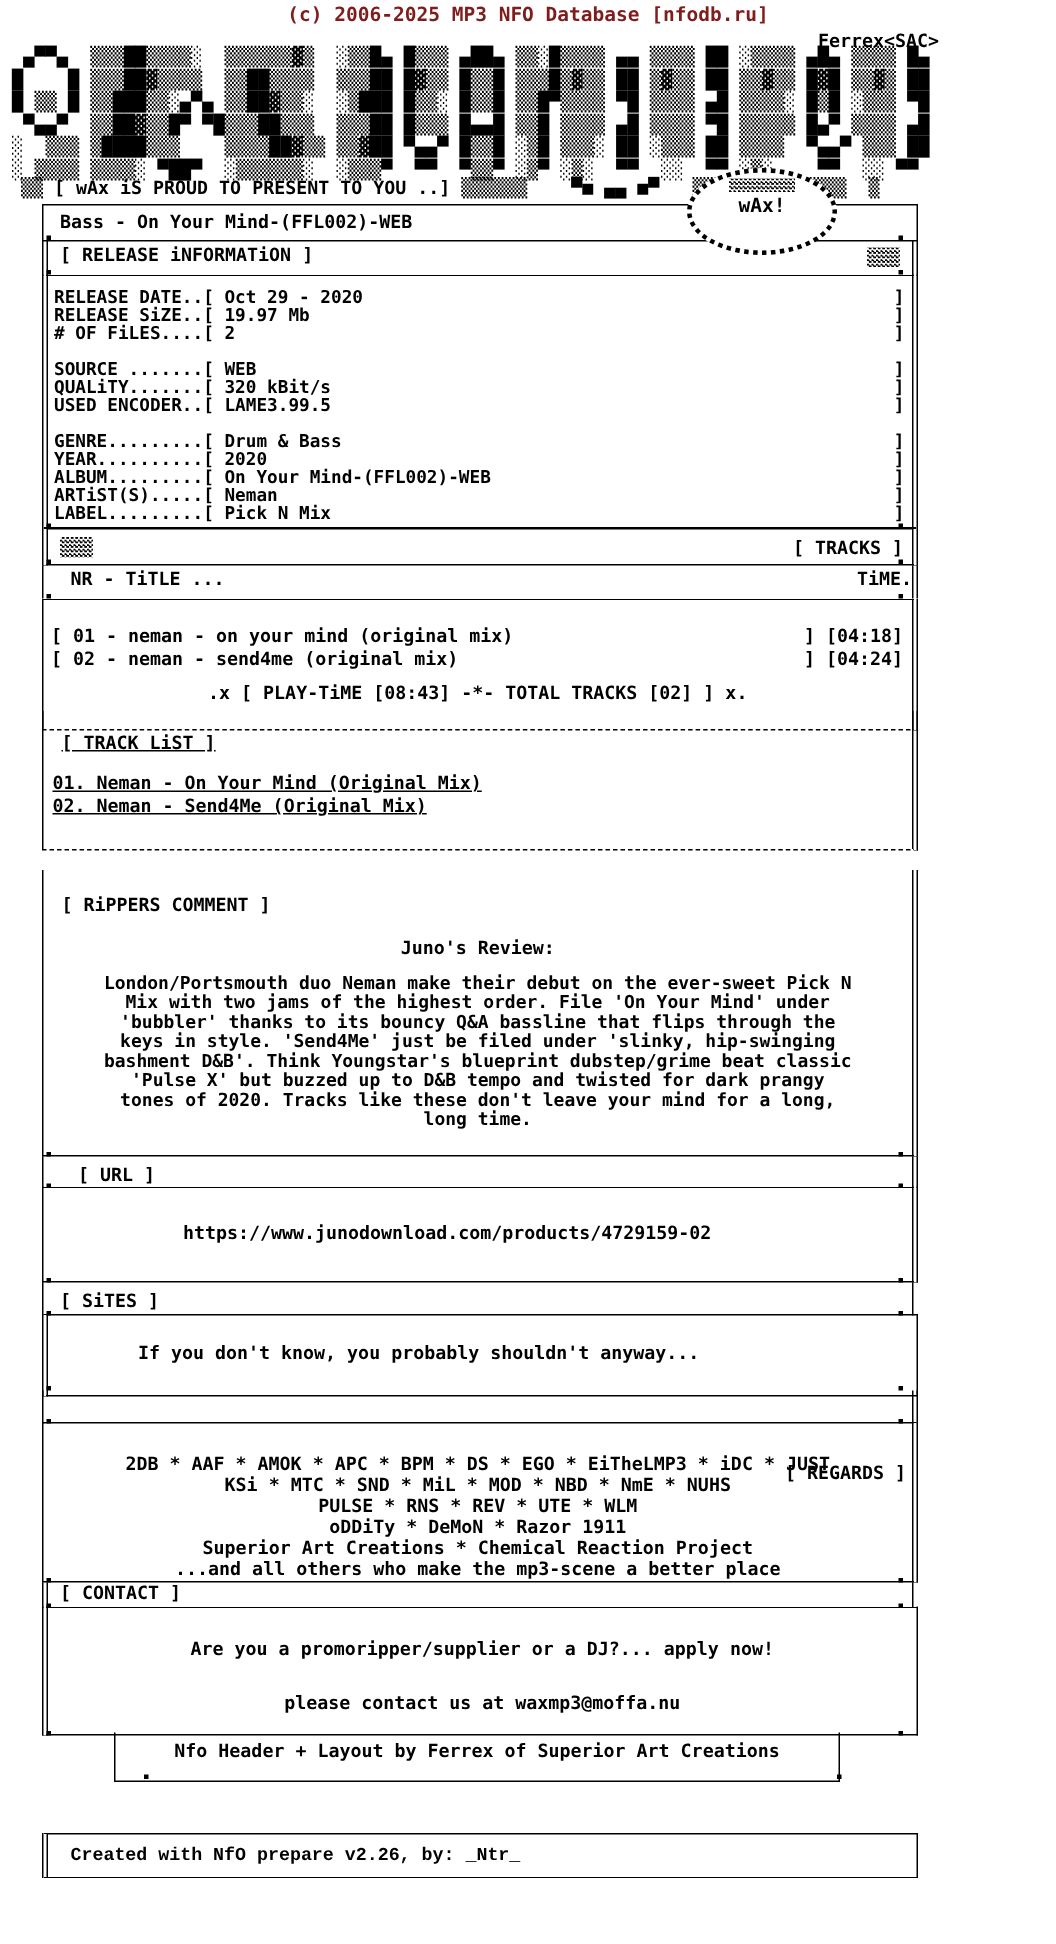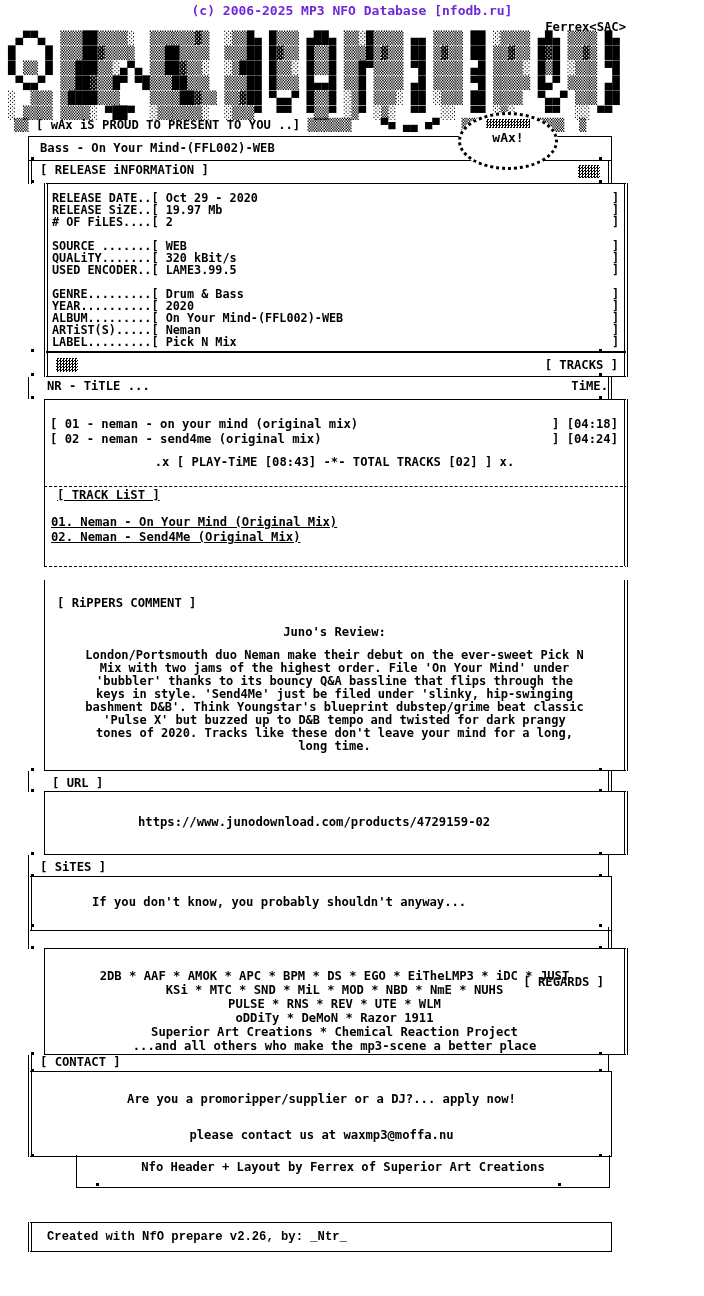--- a/index.html
+++ b/index.html
@@ -5,36 +5,36 @@
   html,body{margin:0;padding:0;background:#ffffff;}
   body{
     width:704px;height:1296px;position:relative;overflow:hidden;
     font-family:"DejaVu Sans Mono",monospace;font-weight:bold;color:#000;
     font-size:12.2px;
   }
   .abs{position:absolute;}
   pre{margin:0;font:inherit;white-space:pre;}
 
   
-  .red-header{top:3px;left:0;width:704px;text-align:center;font-size:13px;color:#6d28d9;letter-spacing:0;}
+  .red-header{top:3px;left:0;width:704px;text-align:center;font-size:13px;color:#7f1d1d;letter-spacing:0;}
   .ferrex{top:20px;right:78px;}
 
   
   .logo{top:30px;left:8px;line-height:15px;font-size:12.4px;}
   .presents{top:118px;left:14px;line-height:15px;}
 
   
   .box{position:absolute;left:28px;width:584px;box-sizing:border-box;}
   .b-top{border-top:1px solid #000;}
   .b-bot{border-bottom:1px solid #000;}
   .b-bot-dash{border-bottom:1px dashed #000;}
   .b-l1{border-left:1px solid #000;}
   .b-r1{border-right:1px solid #000;}
   .b-l2{border-left:4px double #000;}
-  .b-r2{border-right:4px double #000;margin-left:16px;}
+  .b-r2{border-right:4px double #000;}
 
   .title-box{top:136px;height:25px;padding:4px 0 0 11px;}
   .badge{top:112px;left:458px;width:100px;height:58px;border:3px dotted #000;border-radius:50%;
          background:#fff;z-index:6;text-align:center;box-sizing:border-box;}
   .badge-dither{width:44px;height:9px;margin:4px auto 0 auto;}
   .badge-label{font-size:13px;line-height:14px;}
 
   .dither{display:inline-block;background:conic-gradient(#000 0 25%,#fff 0 50%,#000 0 75%,#fff 0);
           background-size:3px 3px;}
 
@@ -73,21 +73,21 @@
   .sites-label{top:860px;}
   .sites-box{top:876px;height:55px;padding:18px 0 0 60px;}
   .regards-label{top:975px;left:28px;width:584px;text-align:right;padding-right:8px;box-sizing:border-box;}
   .regards-box{top:948px;height:107px;padding-top:20px;}
   .regards-box div{text-align:center;line-height:14px;}
   .contact-label{top:1055px;}
   .contact-box{top:1071px;height:86px;padding-top:20px;}
   .contact-box .c1{text-align:center;line-height:15px;}
   .contact-box .c2{text-align:center;line-height:15px;margin-top:21px;}
 
-  .note-box{position:absolute;top:1155px;left:76px;width:534px;height:33px;box-sizing:border-box;
+  .note-box{position:absolute;top:1155px;left:76px;width:484px;height:33px;box-sizing:border-box;
             border-left:1px solid #000;border-right:1px solid #000;border-bottom:1px solid #000;
             text-align:center;padding-top:5px;}
   .bottom-box{top:1222px;height:30px;padding:7px 0 0 15px;font-family:Liberation Mono, monospace;}
 
   .spine{position:absolute;width:0;}
   .spine.d{border-left:4px double #000;}
   .spine.s{border-left:1px solid #000;}
   .dot{position:absolute;width:3px;height:3px;background:#000;}
 </style>
 </head>

